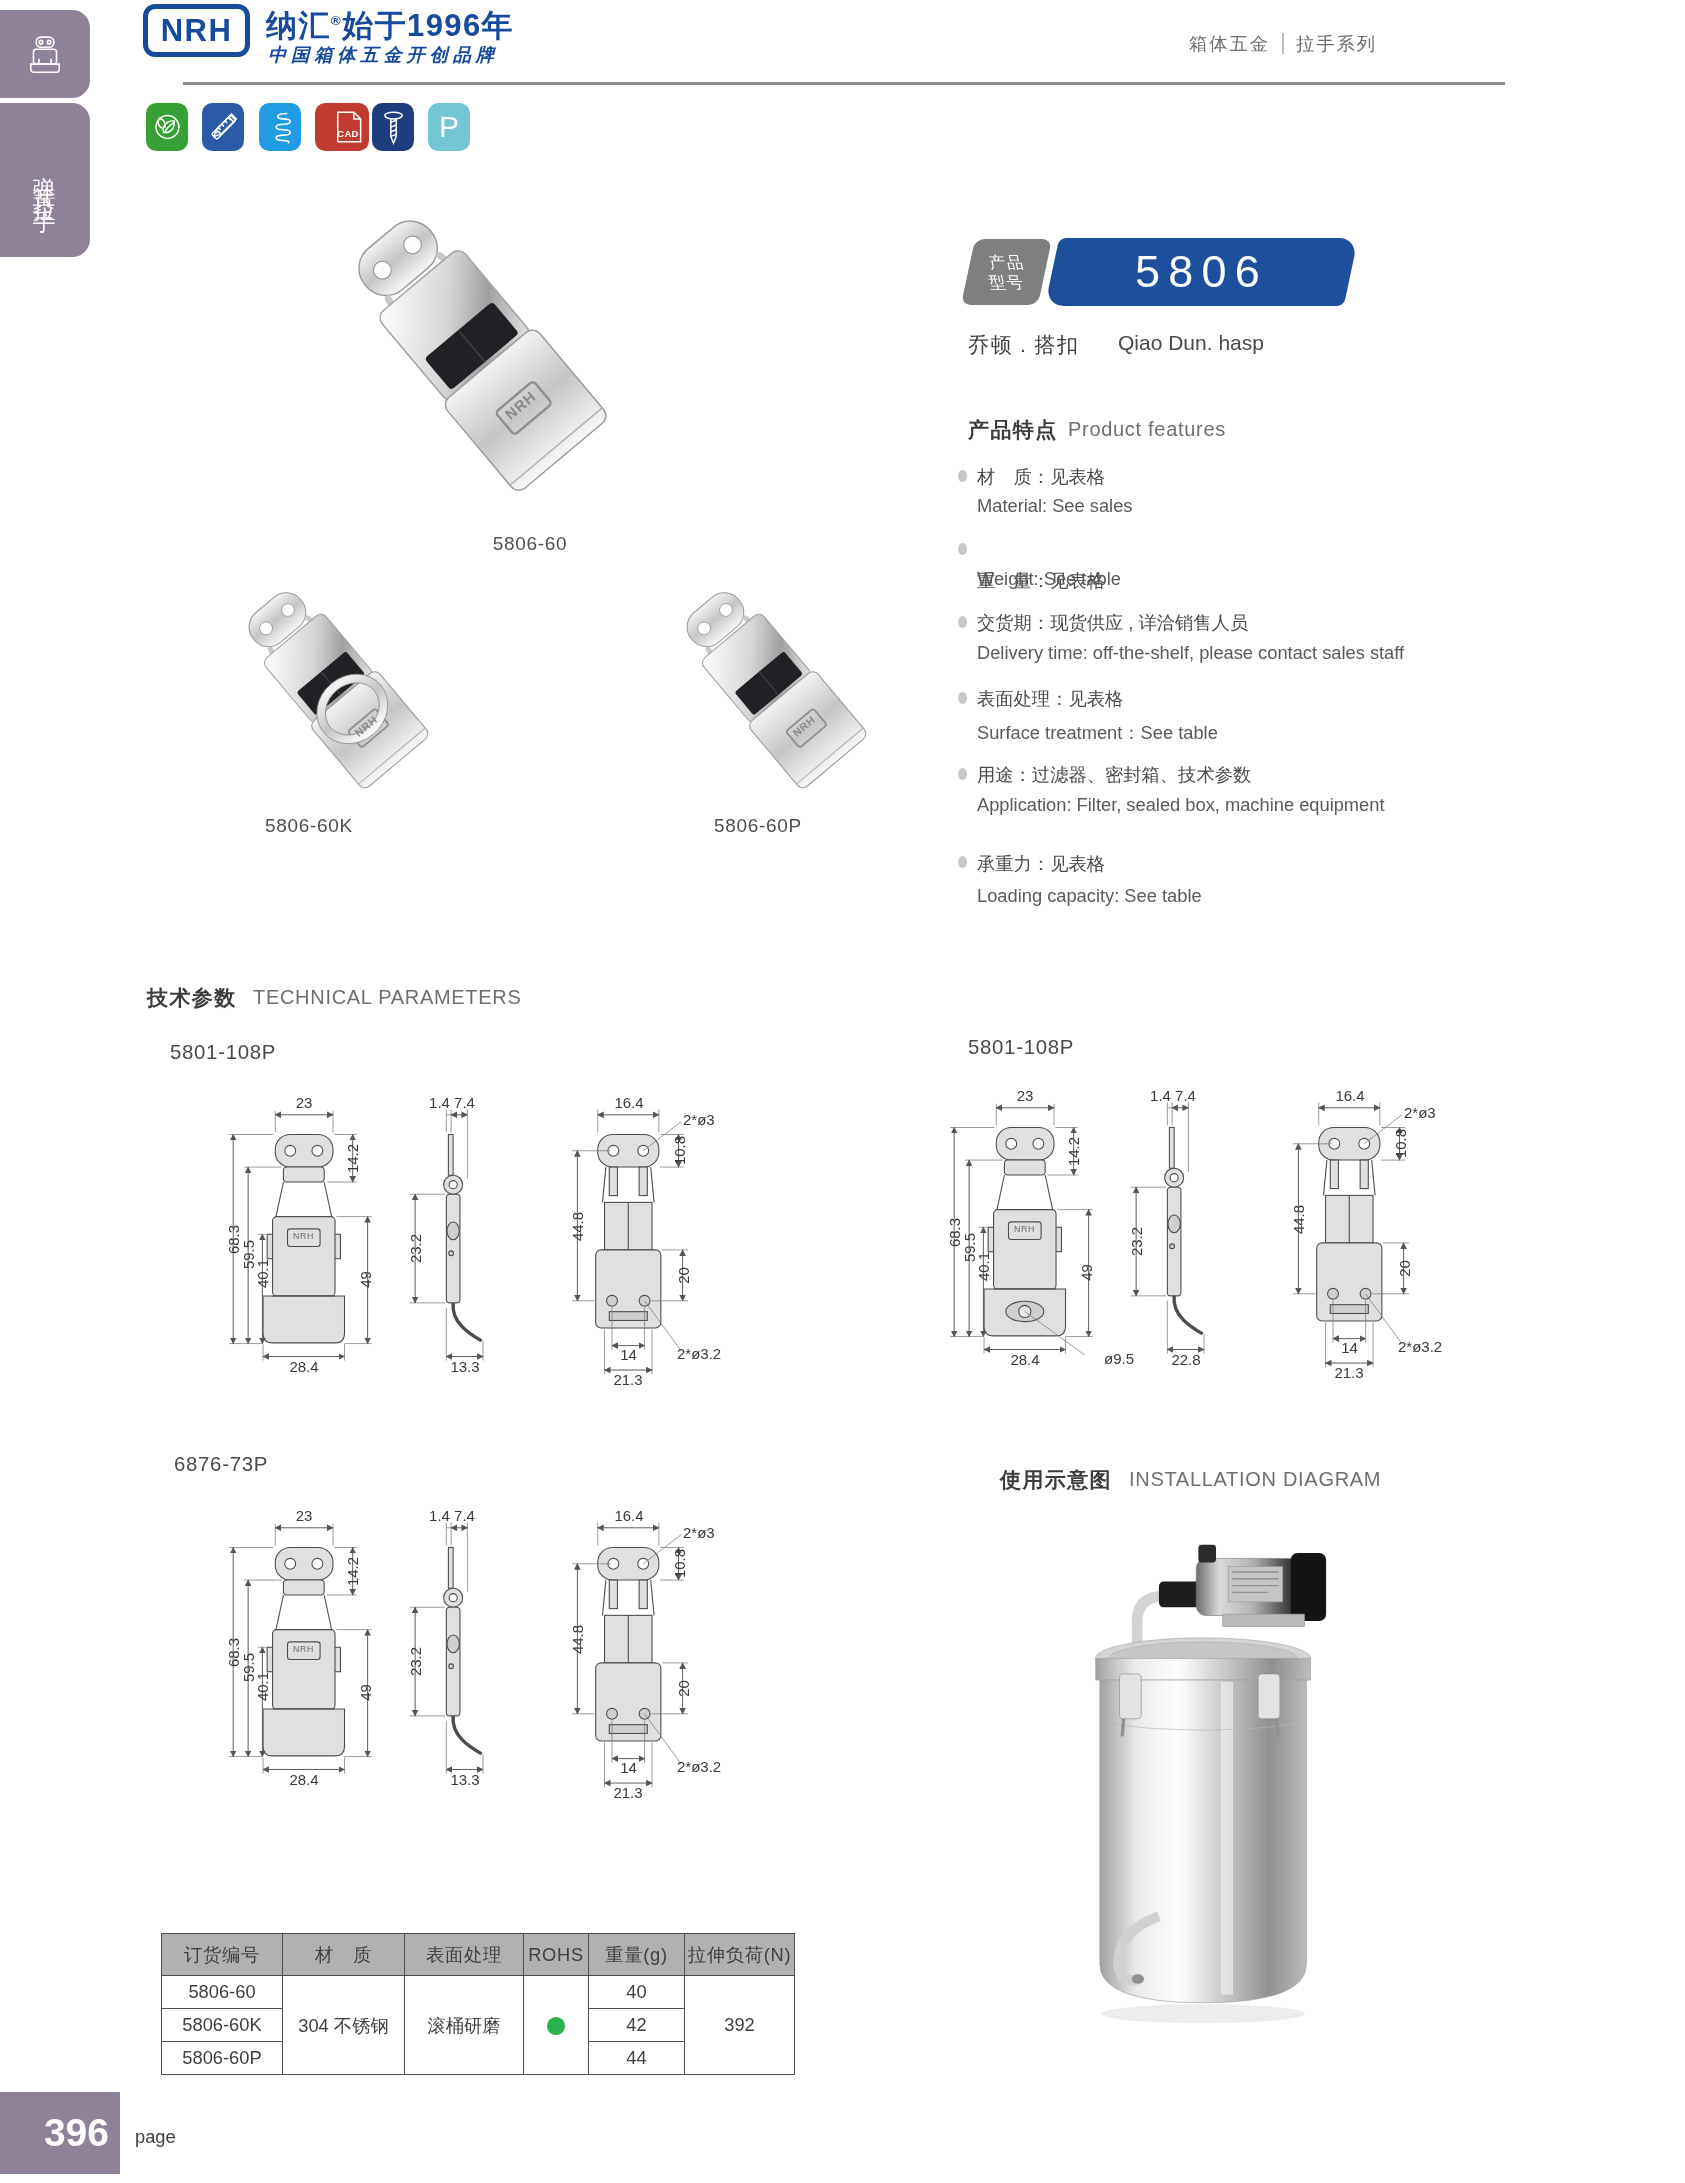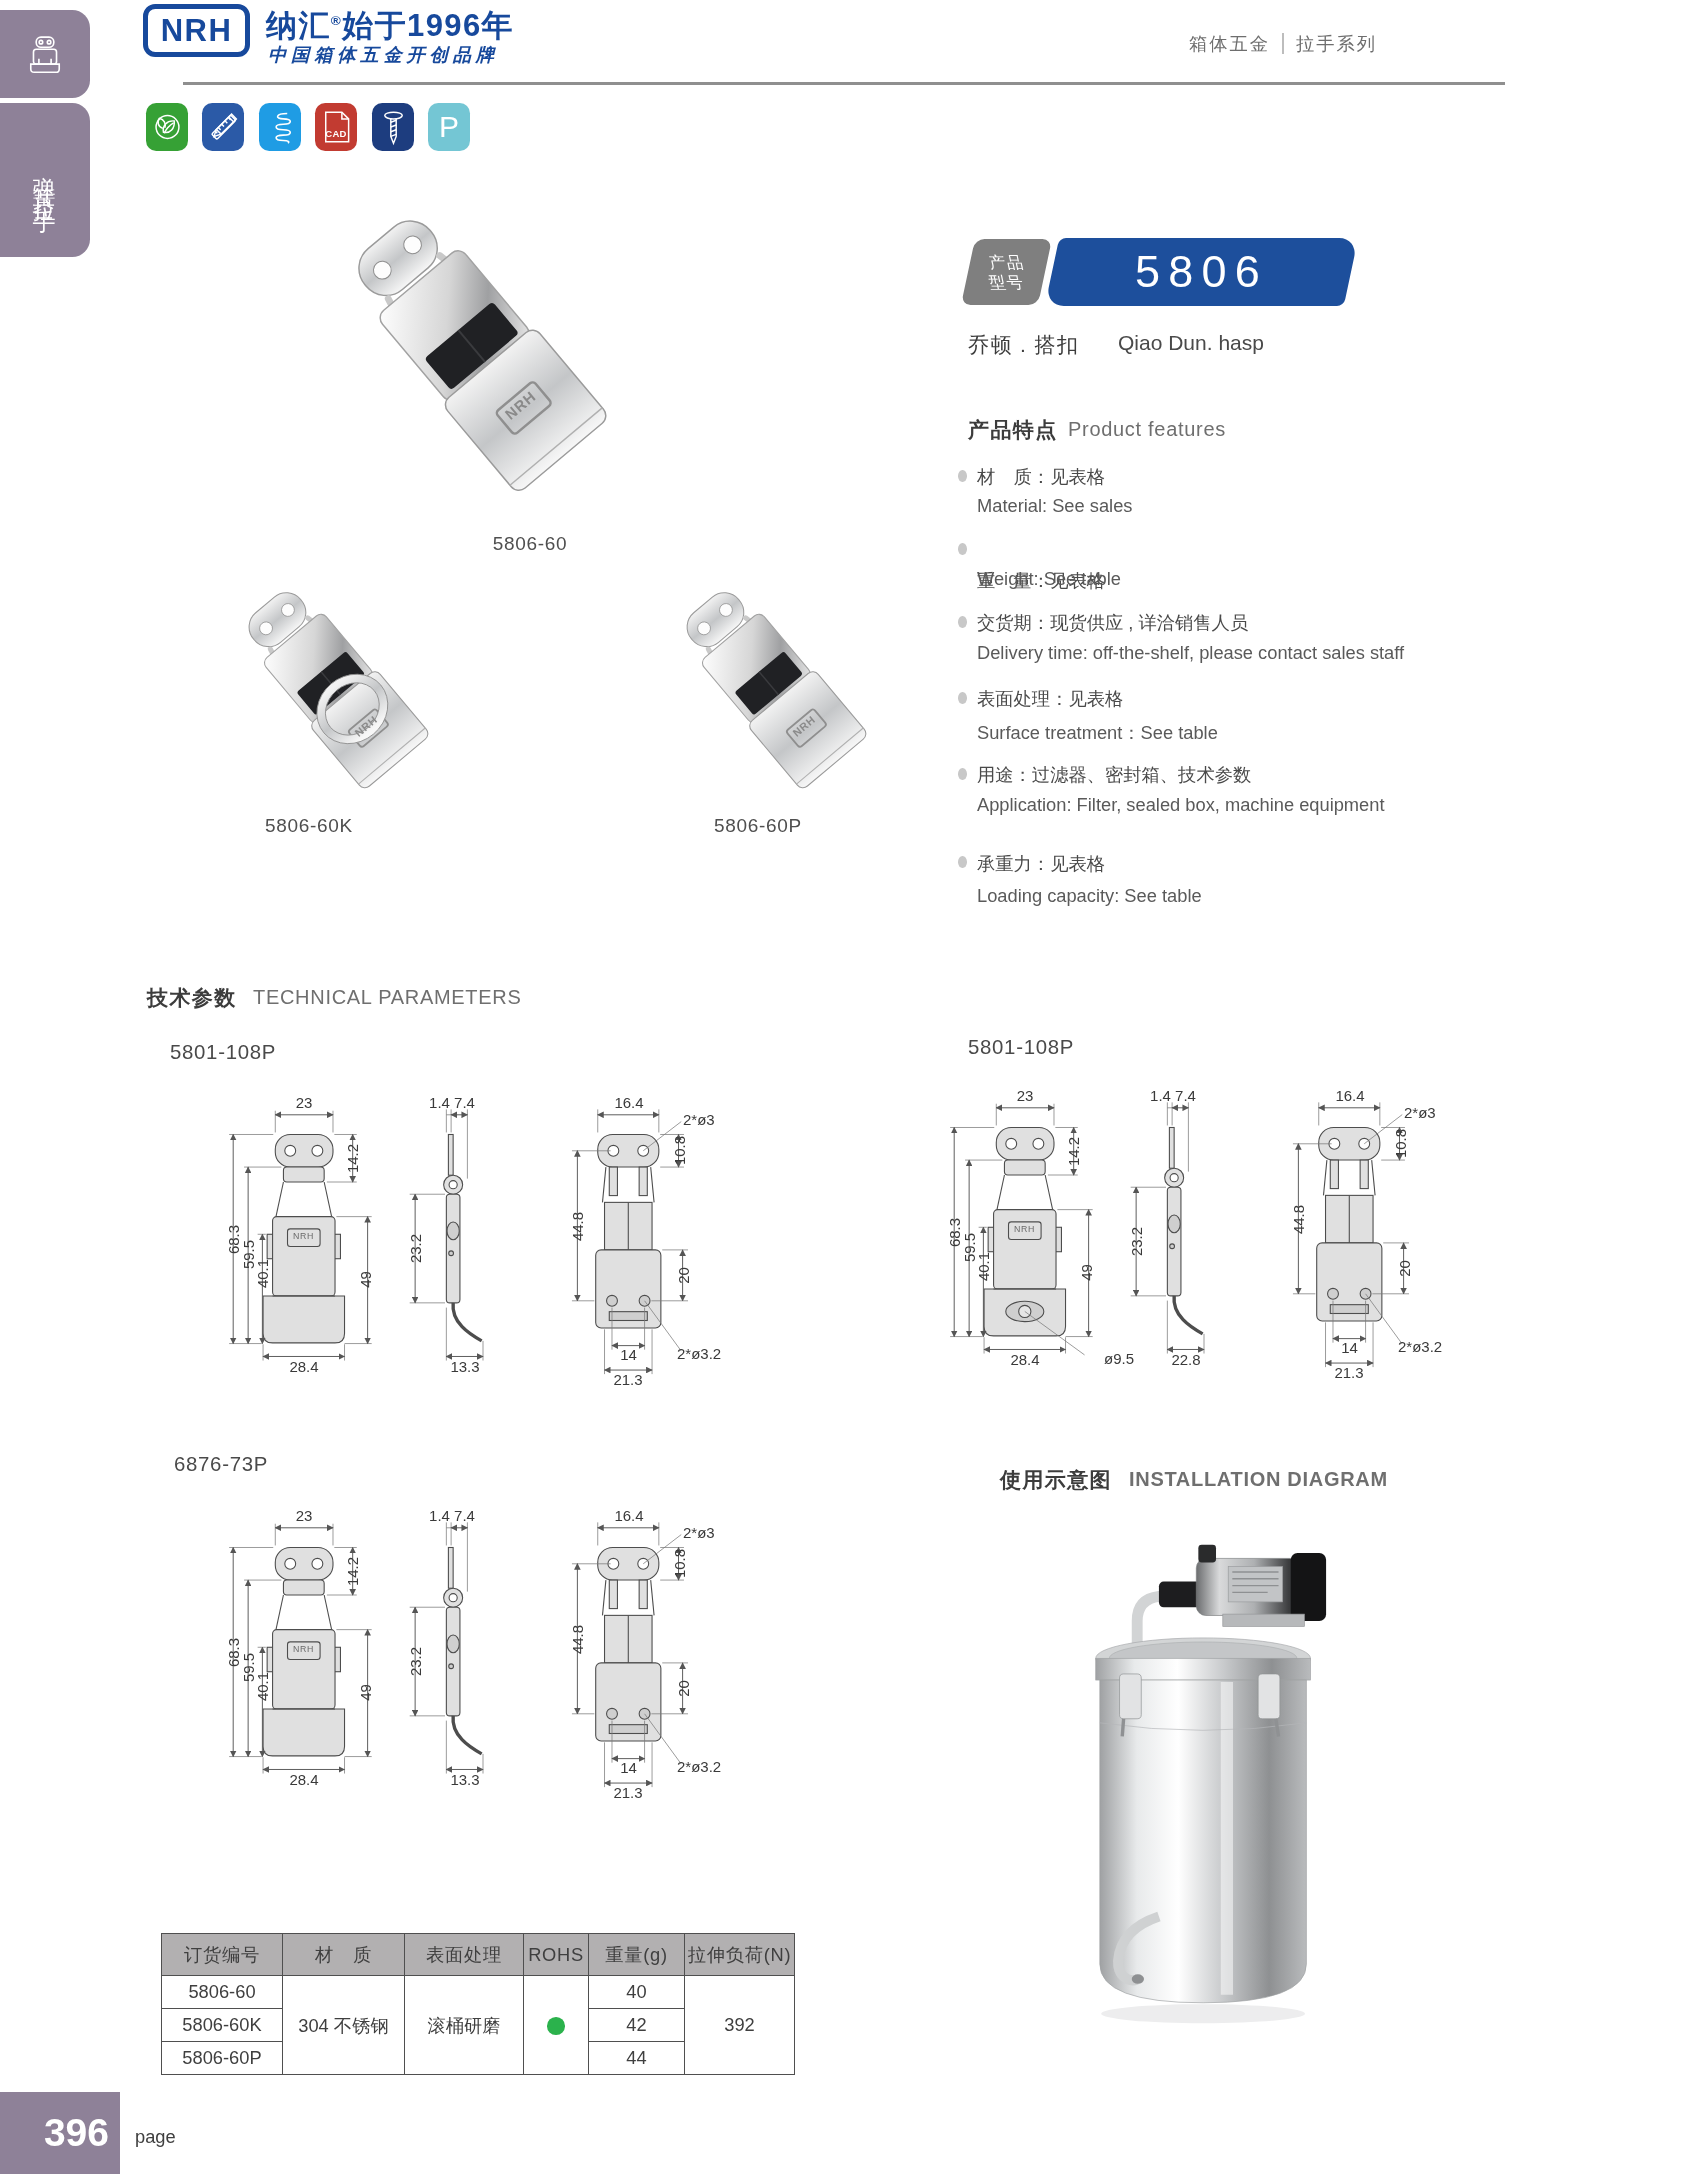--- a/index.html
+++ b/index.html
@@ -266,21 +266,21 @@
         <path d="M21,12 h10"></path>
       </g>
     </g>
   </svg>
 </div>
 <div class="abs tile" style="left: 259px; background: rgb(31, 156, 228);">
   <svg width="35" height="38" viewBox="0 0 52 56">
     <path d="M36,8 C18,8 18,16 30,16 C44,16 44,24 30,24 C16,24 16,32 30,32 C44,32 44,40 30,40 C16,40 16,48 30,48 C38,48 40,50 37,52" stroke="#ffffff" stroke-width="2.4" fill="none"></path>
   </svg>
 </div>
-<div class="abs tile" style="left: 315px; background: rgb(194, 59, 49);">
+<div class="abs tile" style="left: 315px; background: rgb(194, 59, 49); padding-left: 12px;">
   <svg width="35" height="38" viewBox="0 0 52 56">
     <g stroke="#ffffff" stroke-width="2.2" fill="none">
       <path d="M10,6 h24 l10,10 v34 h-34 z"></path>
       <path d="M34,6 v10 h10"></path>
     </g>
   </svg>
   <span class="ic-label cad-label">CAD</span>
 </div>
 <div class="abs tile" style="left: 372px; background: rgb(29, 61, 127);">
   <svg width="35" height="38" viewBox="0 0 52 56">
@@ -444,21 +444,21 @@
   <span class="dim vdim" style="left:521px;top:73px;width:38px">10.8</span>
   <span class="dim vdim" style="left:419px;top:149px;width:38px">44.8</span>
   <span class="dim vdim" style="left:525px;top:198px;width:38px">20</span>
   <span class="dim la" style="left:538px;top:276px;width:75px">2*ø3.2</span>
   <span class="dim" style="left:469px;top:277px;width:41px">14</span>
   <span class="dim" style="left:465px;top:302px;width:48px">21.3</span>
   <span class="dwg-logo">NRH</span>
 </div>
 
 <span class="abs sec-title-cn" style="left:1000px;top:1466px;">使用示意图</span>
-<span class="abs sec-title-en" style="left:1129px;top:1468px;font-weight:bold;">INSTALLATION DIAGRAM</span>
+<span class="abs sec-title-en" style="left:1129px;top:1468px;">INSTALLATION DIAGRAM</span>
 
 <div class="abs" style="left:1057px;top:1519px;">
   <svg width="299" height="530" viewBox="0 0 440 780">
     <path d="M118,205 L118,150 Q118,118 150,114 L200,110" stroke="#d2d4d5" stroke-width="16" fill="none"></path>
     <rect x="150" y="92" width="62" height="38" rx="7" fill="#1d1d1f"></rect>
     <rect x="205" y="58" width="170" height="84" rx="14" fill="url(#pumpb)" stroke="#7d7f81"></rect>
     <rect x="252" y="70" width="80" height="52" fill="#c2c4c6" stroke="#9a9c9e"></rect>
     <path d="M258,78 h68 M258,88 h68 M258,98 h68 M258,108 h52" stroke="#8e9092" stroke-width="2" fill="none"></path>
     <rect x="344" y="50" width="52" height="100" rx="10" fill="#141415"></rect>
     <rect x="208" y="38" width="26" height="26" rx="5" fill="#2a2b2c"></rect>

